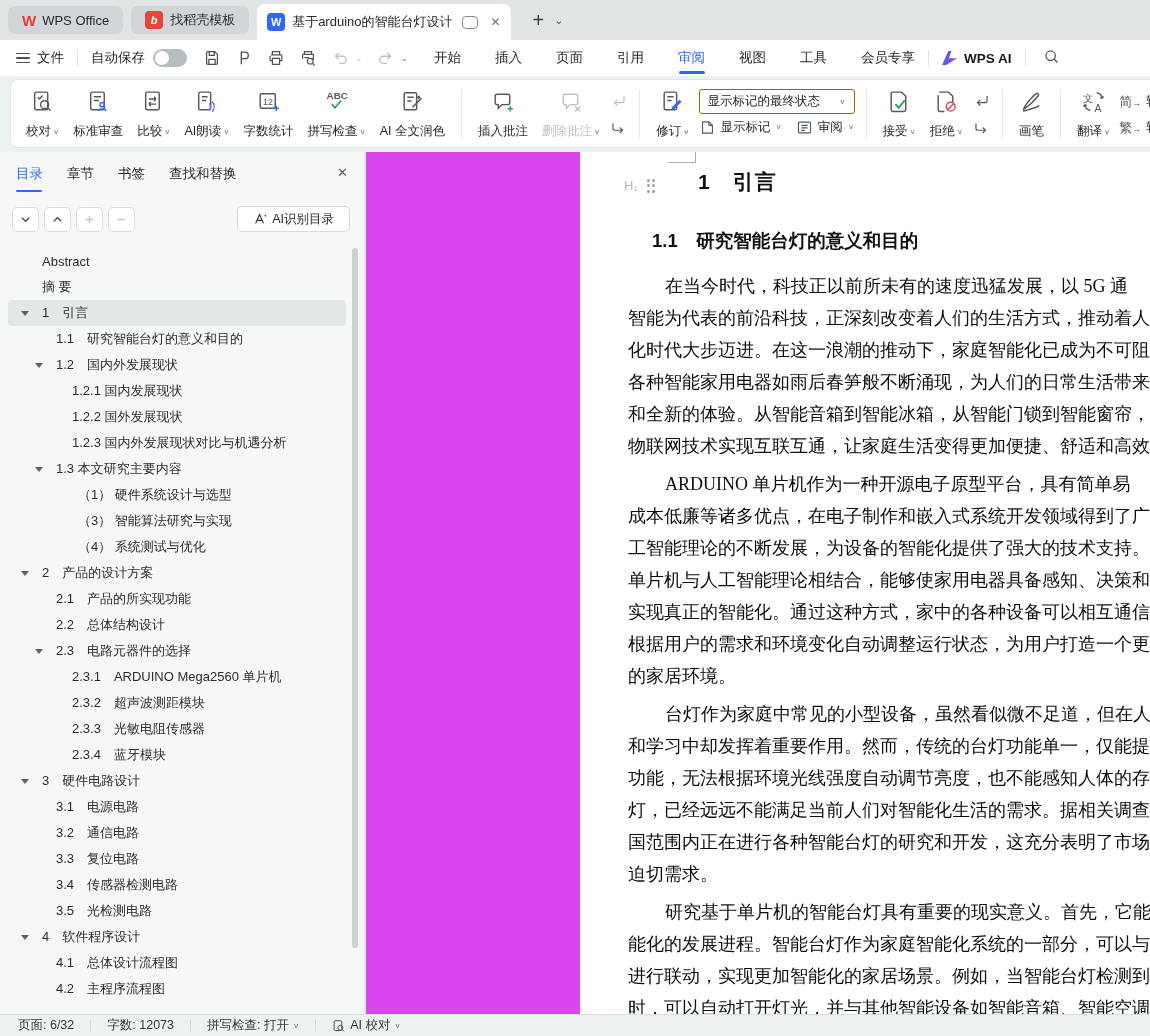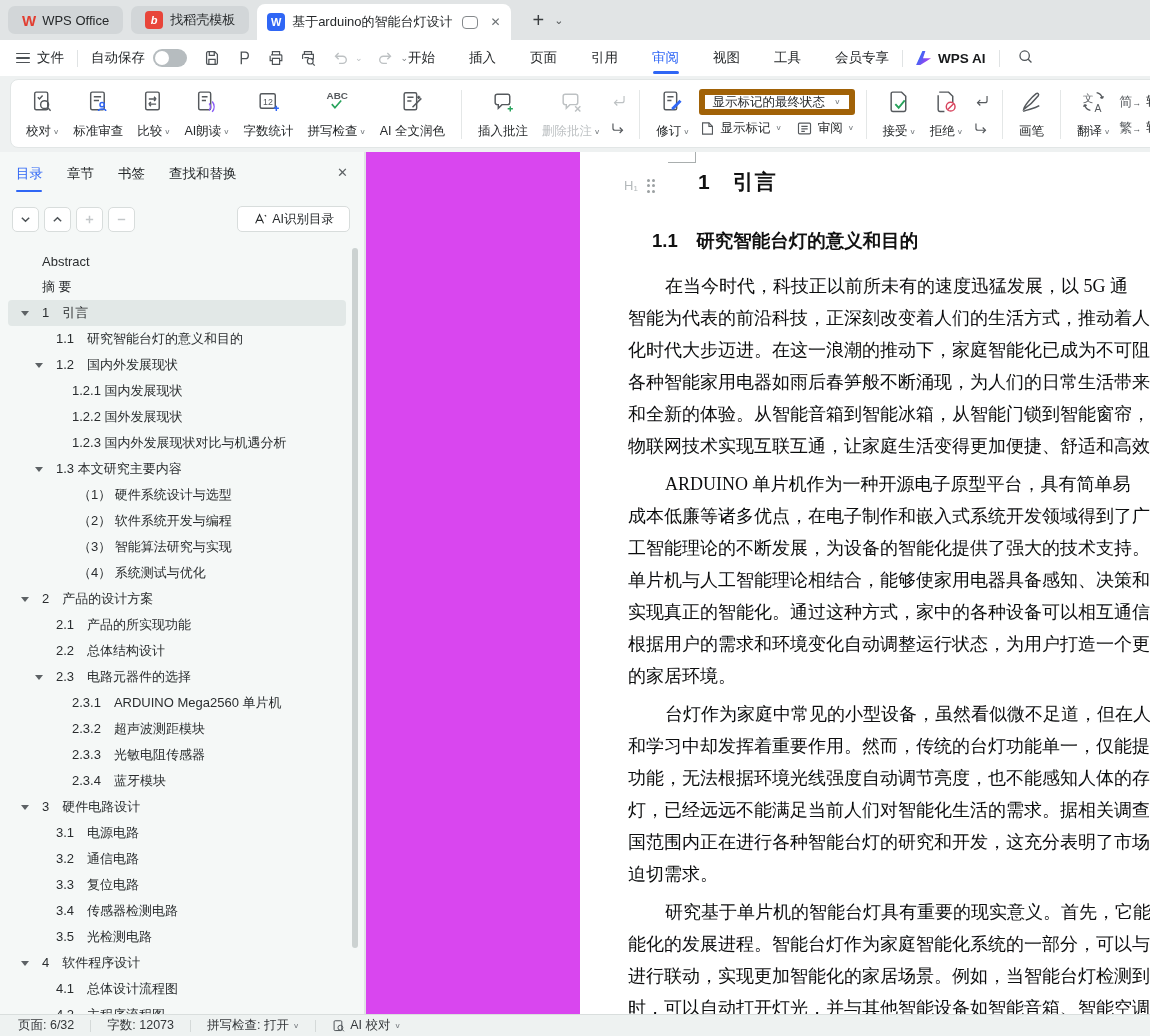--- a/index.html
+++ b/index.html
@@ -37,21 +37,21 @@
   .ham i { display:block; height:1.6px; background:#4d5256; margin:3px 0; border-radius:1px;}
   .vdiv { width:1px; height:17px; background:#e0e3e4; margin:0 13px; }
   .toggle { width:34px; height:18px; background:#b6bcbf; border-radius:9px;
     position:relative; margin-left:8px; }
   .toggle::after { content:""; position:absolute; left:2px; top:2px; width:14px;
     height:14px; border-radius:50%; background:#fff; }
   .qicons { display:flex; align-items:center; gap:14px; margin-left:16px; color:#4d5256;}
   .qicons svg { display:block; }
   .dis { color:#bdc1c3 !important; }
   .mini-caret { font-size:9px; color:#7a7f83; margin-left:-8px;}
-  .menus { display:flex; align-items:center; gap:34px; height:100%; }
+  .menus { display:flex; align-items:center; gap:34px; margin-left:26px; height:100%; }
   .menu-item { position:relative; height:100%; display:flex; align-items:center; cursor:default;}
   .menu-item.active { color:#2f66f5; }
   .menu-item.active::after { content:""; position:absolute; left:50%;
     transform:translateX(-50%); bottom:2px; width:26px; height:3px;
     border-radius:2px; background:#2f66f5; }
   .wpsai { display:flex; align-items:center; gap:7px; font-weight:bold; color:#17191b; }
   .ai-mark { width:15px; height:14px;
     background:linear-gradient(120deg,#2b6cf6 20%,#b43df0 85%);
     clip-path:polygon(0 100%,42% 0,62% 0,46% 52%,100% 52%,28% 100%); }
   .searchbtn { color:#4d5256; margin-left:4px; }
@@ -68,21 +68,21 @@
   .rbtn svg { display:block; color:#55595d; }
   .rlab { display:flex; align-items:center; gap:2px; }
   .carot { font-size:8.5px; color:#7a7f83; transform:scaleY(.8); }
   .rdiv { width:1px; background:#e4e7e7; margin:4px 9px; }
   .rcol { display:flex; flex-direction:column; justify-content:space-between;
     padding:3px 2px; }
   .rsm { display:flex; align-items:center; gap:5px; font-size:12.5px;
     color:#26292b; height:26px; white-space:nowrap; }
   .rsm svg { color:#55595d; }
   .disabled, .disabled svg { color:#bdc1c3 !important; }
-  .dropdown { height:26px; min-width:156px; border:6px solid #a16207;
+  .dropdown { height:26px; min-width:156px; border:1px solid #a16207;
     border-radius:3px; background:#fff; display:flex; align-items:center;
     justify-content:space-between; padding:0 8px; font-size:12.5px; color:#26292b;}
   .markrow { display:flex; align-items:center; gap:14px; }
   .green { color:#28a35c !important; } .red { color:#d8455f !important; }
   .blue { color:#2f66f5 !important; } .purple { color:#8a5cf5 !important; }
   .zhchar { font-size:13px; color:#55595d; line-height:1; }
   .zhchar small { font-size:9px; }
 
   
   .sidebar { position:absolute; left:0; top:152px; width:365px; height:862px;
@@ -548,23 +548,20 @@
         </div>
         <div class="toc-item lv2">
           <span>1.2.3 国内外发展现状对比与机遇分析</span>
         </div>
         <div class="toc-item lv1">
           <span class="tri"></span>
           <span>1.3 本文研究主要内容</span>
         </div>
         <div class="toc-item lv3">
           <span>（1） 硬件系统设计与选型</span>
-        </div>
-        <div class="toc-item lv3">
-          <span>（2） 软件系统开发与编程</span>
         </div>
         <div class="toc-item lv3">
           <span>（3） 智能算法研究与实现</span>
         </div>
         <div class="toc-item lv3">
           <span>（4） 系统测试与优化</span>
         </div>
         <div class="toc-item lv0">
           <span class="tri"></span>
           <span>2　产品的设计方案</span>

